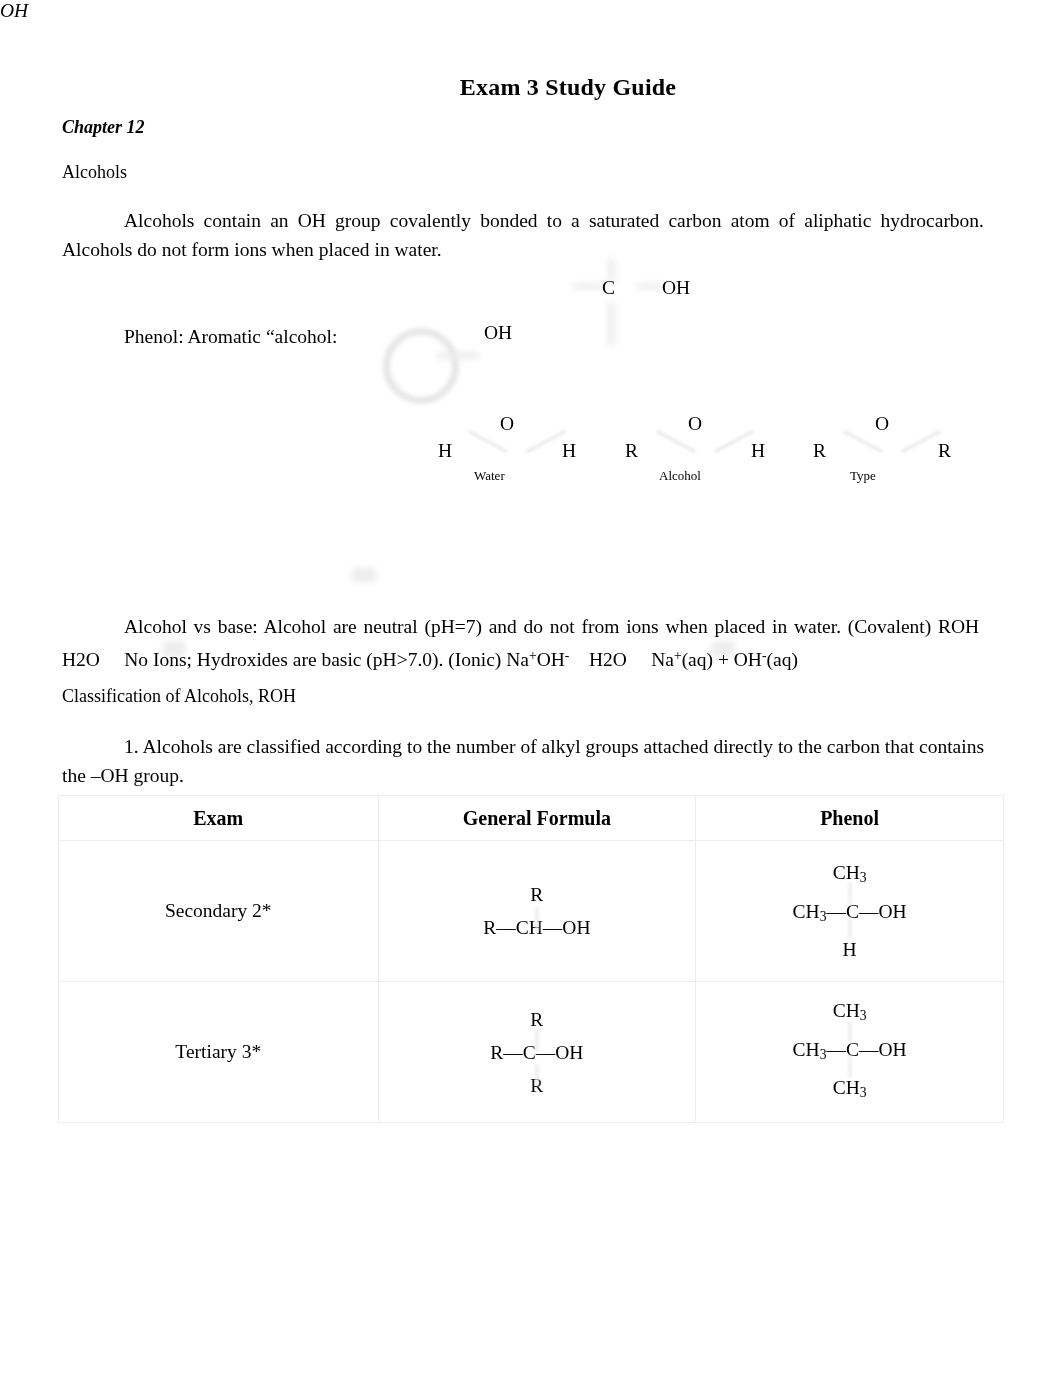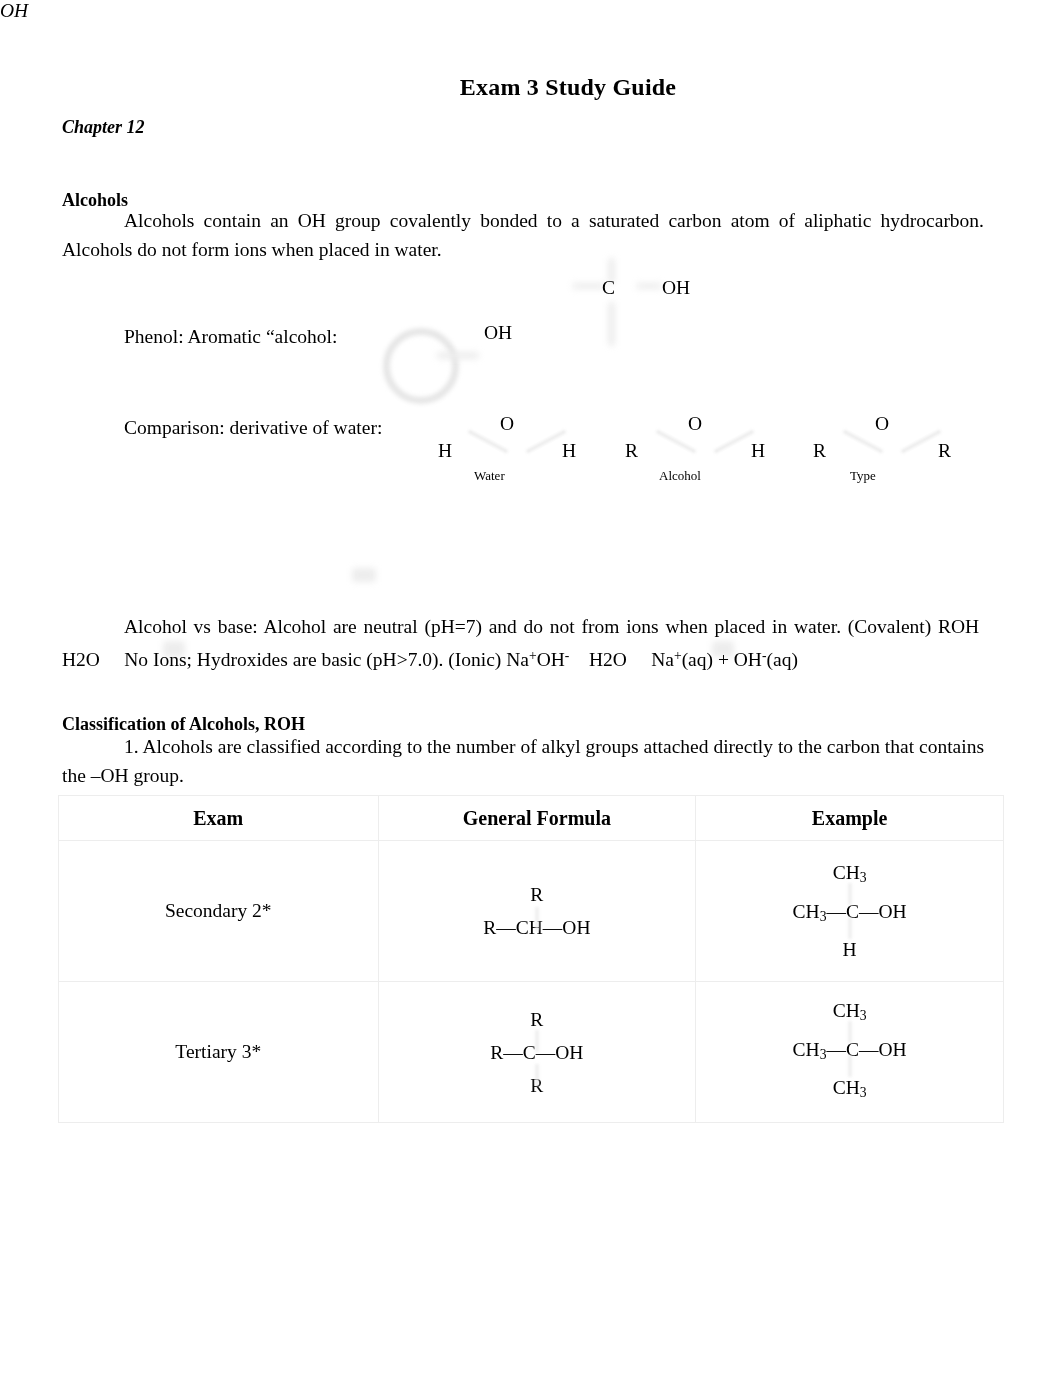--- a/index.html
+++ b/index.html
@@ -31,22 +31,21 @@
     position: absolute;
     top: 117px;
     left: 62px;
     font-size: 18px;
     font-weight: bold;
     font-style: italic;
   }
   .section-heading {
     position: absolute;
     font-size: 18px;
-    font-weight: bold;
-    margin-top: 28px;
+    font-weight: normal;
   }
   .h-alcohols { top: 162px; left: 62px; }
   .h-classification { top: 686px; left: 62px; }
   .para {
     position: absolute;
     font-size: 19.5px;
     line-height: 29px;
     text-align: justify;
   }
   .p-intro { top: 206px; left: 62px; width: 922px; text-indent: 62px; }
@@ -175,21 +174,20 @@
   <div class="section-heading h-alcohols">Alcohols</div>
 
   <div class="para p-intro">Alcohols contain an OH group covalently bonded to a saturated carbon atom of aliphatic hydrocarbon. Alcohols do not form ions when placed in water.</div>
 
   <div class="atom" style="top:277px; left:602px;">C</div>
   <div class="atom" style="top:277px; left:662px;">OH</div>
 
   <div class="para p-phenol">Phenol: Aromatic “alcohol:</div>
   <div class="atom" style="top:322px; left:484px;">OH</div>
 
-  <div class="para p-comparison">Comparison: derivative of water:</div>
 
   <div class="atom" style="top:413px; left:500px;">O</div>
   <div class="atom" style="top:440px; left:438px;">H</div>
   <div class="atom" style="top:440px; left:562px;">H</div>
   <div class="atom-label" style="top:468px; left:474px;">Water</div>
 
   <div class="atom" style="top:413px; left:688px;">O</div>
   <div class="atom" style="top:440px; left:625px;">R</div>
   <div class="atom" style="top:440px; left:751px;">H</div>
   <div class="atom-label" style="top:468px; left:659px;">Alcohol</div>
@@ -207,21 +205,21 @@
 
   <div class="section-heading h-classification">Classification of Alcohols, ROH</div>
 
   <div class="para p-numbered">1. Alcohols are classified according to the number of alkyl groups attached directly to the carbon that contains the –OH group.</div>
 
   <table class="class-table">
     <thead>
       <tr>
         <th class="col-type">Exam</th>
         <th class="col-formula">General Formula</th>
-        <th class="col-example">Example</th>
+        <th class="col-example">Phenol</th>
       </tr>
     </thead>
     <tbody>
       <tr class="row-secondary">
         <td>Secondary 2*</td>
         <td>
           <span class="struct">
             <span class="vbond" style="top:24px; height:24px;"></span>
             <span class="top">R</span>
             <span class="gap"></span>

